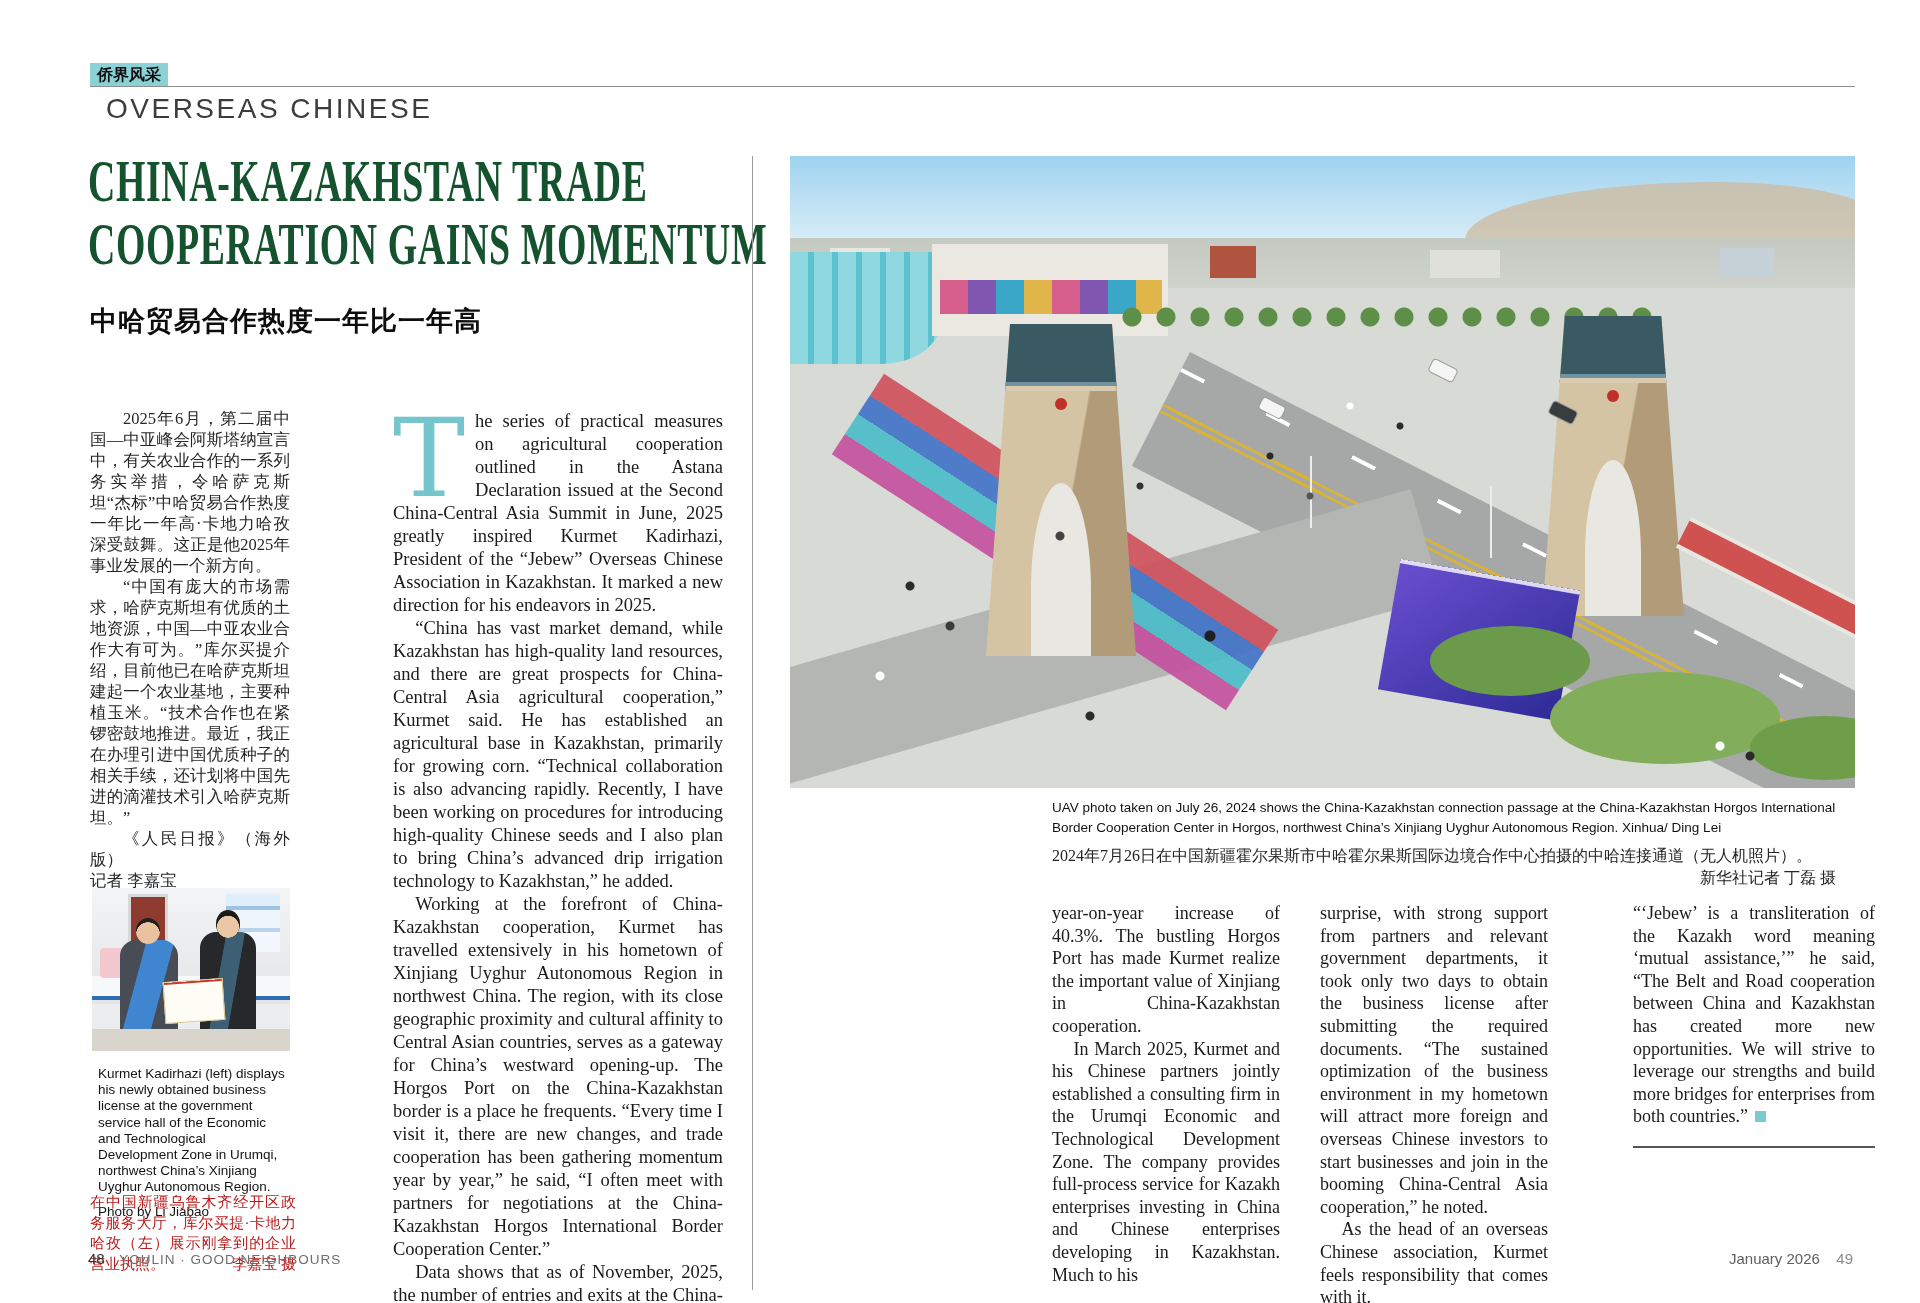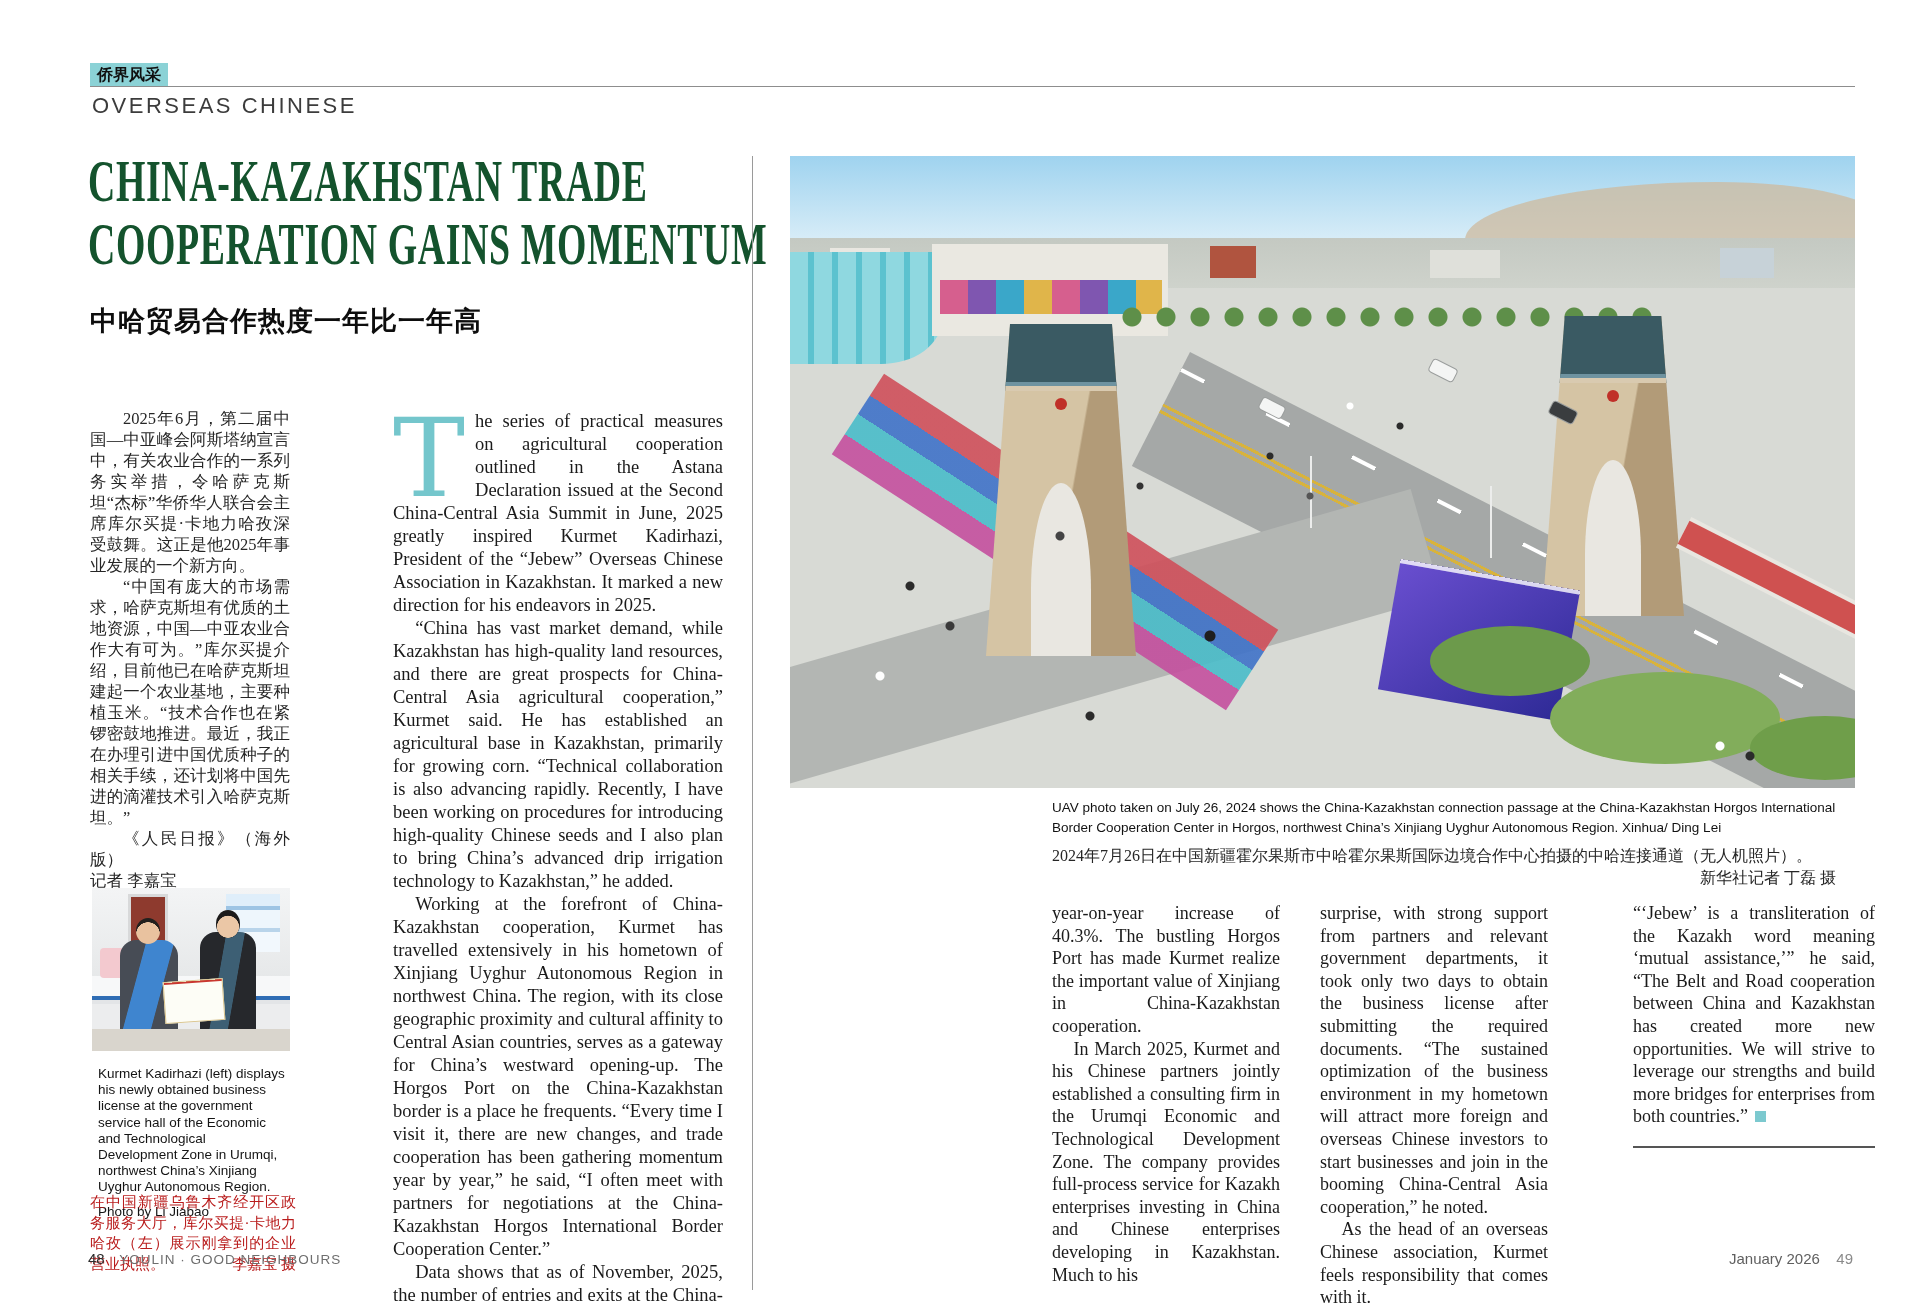--- a/index.html
+++ b/index.html
@@ -4,22 +4,22 @@
 <style>
   html,body{margin:0;padding:0;background:#fff;}
   .page{position:relative;width:1920px;height:1303px;background:#ffffff;overflow:hidden;
         font-family:"Liberation Serif","DejaVu Serif",serif;color:#1c1c1c;}
 
   
   .tag{position:absolute;left:90px;top:63px;background:#8bd2d6;color:#101010;
        font-family:"Liberation Sans","DejaVu Sans",sans-serif;font-weight:700;
        font-size:16px;line-height:23px;padding:0 7px;}
   .top-rule{position:absolute;left:90px;top:86px;width:1765px;height:1px;background:#8d8d8d;}
-  .section-name{position:absolute;left:92px;top:93px;font-family:"Liberation Sans","DejaVu Sans",sans-serif;
-       font-size:22px;letter-spacing:2.5px;color:#3c3c3c;}
+  .section-name{position:absolute;left:106px;top:93px;font-family:"Liberation Sans","DejaVu Sans",sans-serif;
+       font-size:28px;letter-spacing:2.5px;color:#3c3c3c;}
 
   
   .title{position:absolute;left:88px;top:150px;color:#14532d;font-weight:700;}
   .title span{display:block;transform:scaleX(.63);transform-origin:0 50%;white-space:nowrap;
        font-size:60px;line-height:63px;letter-spacing:1px;}
   .subtitle{position:absolute;left:90px;top:303px;font-family:"Liberation Sans","DejaVu Sans",sans-serif;
        font-weight:700;font-size:27px;color:#0d0d0d;letter-spacing:1px;}
 
   
   .cn-col{position:absolute;left:90px;top:408px;width:200px;font-size:16.5px;line-height:21px;
@@ -172,21 +172,21 @@
   <div class="top-rule"></div>
   <div class="section-name">OVERSEAS CHINESE</div>
 
   <h1 class="title" style="margin:0;">
     <span>CHINA-KAZAKHSTAN TRADE</span>
     <span>COOPERATION GAINS MOMENTUM</span>
   </h1>
   <div class="subtitle">中哈贸易合作热度一年比一年高</div>
 
   <div class="cn-col">
-    <p>2025年6月，第二届中国—中亚峰会阿斯塔纳宣言中，有关农业合作的一系列务实举措，令哈萨克斯坦“杰标”华侨华人联合会主席库尔买提·卡地力哈孜深受鼓舞。这正是他2025年事业发展的一个新方向。</p>
+    <p>2025年6月，第二届中国—中亚峰会阿斯塔纳宣言中，有关农业合作的一系列务实举措，令哈萨克斯坦“杰标”中哈贸易合作热度一年比一年高·卡地力哈孜深受鼓舞。这正是他2025年事业发展的一个新方向。</p>
     <p>“中国有庞大的市场需求，哈萨克斯坦有优质的土地资源，中国—中亚农业合作大有可为。”库尔买提介绍，目前他已在哈萨克斯坦建起一个农业基地，主要种植玉米。“技术合作也在紧锣密鼓地推进。最近，我正在办理引进中国优质种子的相关手续，还计划将中国先进的滴灌技术引入哈萨克斯坦。”</p>
     <div class="cn-byline1">《人民日报》（海外版）</div>
     <div class="cn-byline2">记者 李嘉宝</div>
   </div>
 
   <figure class="sphoto" style="margin:0;">
     <div class="sp-wall"></div>
     <div class="sp-door"></div>
     <div class="sp-poster"></div>
     <div class="sp-counter"></div>

